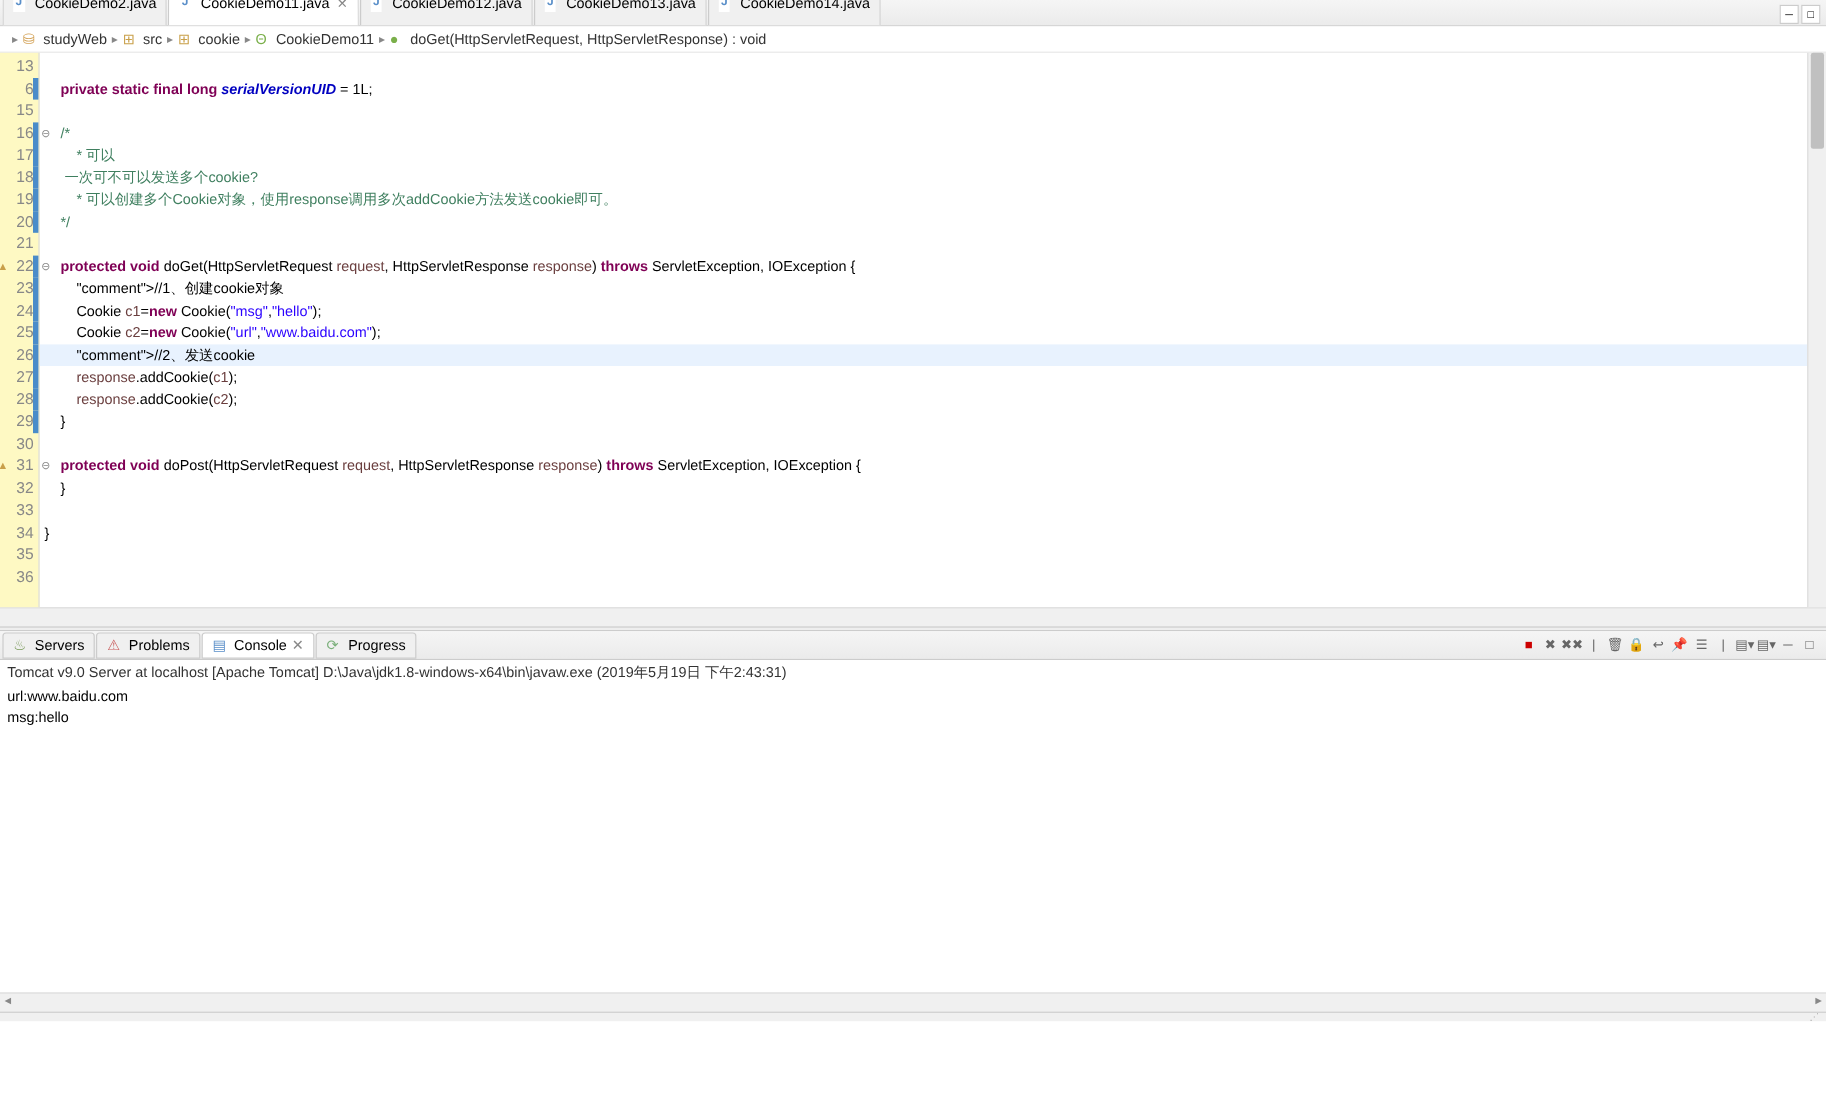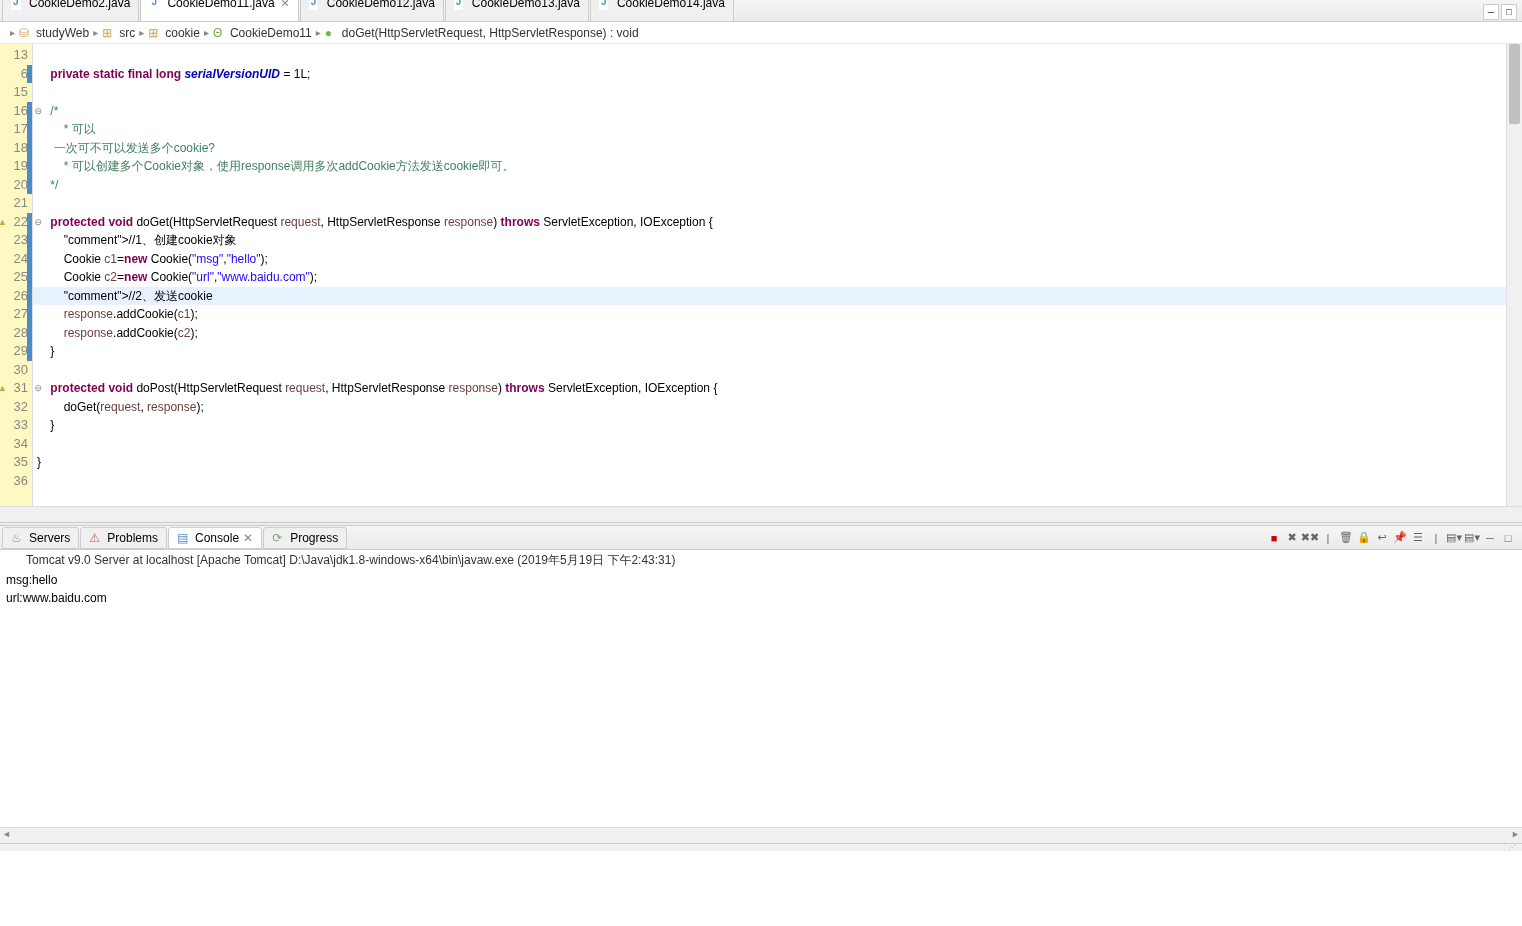--- a/index.html
+++ b/index.html
@@ -220,21 +220,20 @@
       align-items: center;
       justify-content: center;
       color: #666;
       font-size: 11px;
     }
     .console-header {
       padding: 2px 6px;
       font-size: 12px;
       color: #333;
       background: #fff;
-      margin-left: 20px;
     }
     .console-output {
       font-family: Consolas, monospace;
       font-size: 13px;
       padding: 0 6px;
       background: #fff;
       height: 256px;
       overflow: auto;
       line-height: 18px;
     }
@@ -384,21 +383,20 @@
       <div class="code-line">    <span class="kw">protected</span> <span class="kw">void</span> doGet(HttpServletRequest <span class="param">request</span>, HttpServletResponse <span class="param">response</span>) <span class="kw">throws</span> ServletException, IOException {</div>
       <div class="code-line">        <span class="&lt;span">"comment"</span>&gt;//1、创建cookie对象</div>
       <div class="code-line">        Cookie <span class="param">c1</span>=<span class="kw">new</span> Cookie(<span class="str">"msg"</span>,<span class="str">"hello"</span>);</div>
       <div class="code-line">        Cookie <span class="param">c2</span>=<span class="kw">new</span> Cookie(<span class="str">"url"</span>,<span class="str">"www.baidu.com"</span>);</div>
       <div class="code-line highlight">        <span class="&lt;span">"comment"</span>&gt;//2、发送cookie</div>
       <div class="code-line">        <span class="param">response</span>.addCookie(<span class="param">c1</span>);</div>
       <div class="code-line">        <span class="param">response</span>.addCookie(<span class="param">c2</span>);</div>
       <div class="code-line">    }</div>
       <div class="code-line"></div>
       <div class="code-line">    <span class="kw">protected</span> <span class="kw">void</span> doPost(HttpServletRequest <span class="param">request</span>, HttpServletResponse <span class="param">response</span>) <span class="kw">throws</span> ServletException, IOException {</div>
-      <div class="code-line">        doGet(<span class="param">request</span>, <span class="param">response</span>);</div>
       <div class="code-line">    }</div>
       <div class="code-line"></div>
       <div class="code-line">}</div>
       <div class="code-line"></div>
     </div>
   <div class="editor-vscroll">
     <div class="thumb"></div>
   </div>
 </div>
 <div class="editor-hscroll"></div>
@@ -436,20 +434,20 @@
     <span class="tool-btn">|</span>
     <span class="tool-btn">▤▾</span>
     <span class="tool-btn">▤▾</span>
     <span class="tool-btn">─</span>
     <span class="tool-btn">□</span>
   </div>
 </div>
 
 <div class="console-header">Tomcat v9.0 Server at localhost [Apache Tomcat] D:\Java\jdk1.8-windows-x64\bin\javaw.exe (2019年5月19日 下午2:43:31)</div>
 <div class="console-output" id="console-out">
+    <div>url:www.baidu.com</div>
     <div>msg:hello</div>
-    <div>url:www.baidu.com</div>
   </div>
 <div class="console-hscroll"></div>
 
 <div class="status-bar">
   <span class="grip">⋰</span>
 </div>
 
 </body></html>

